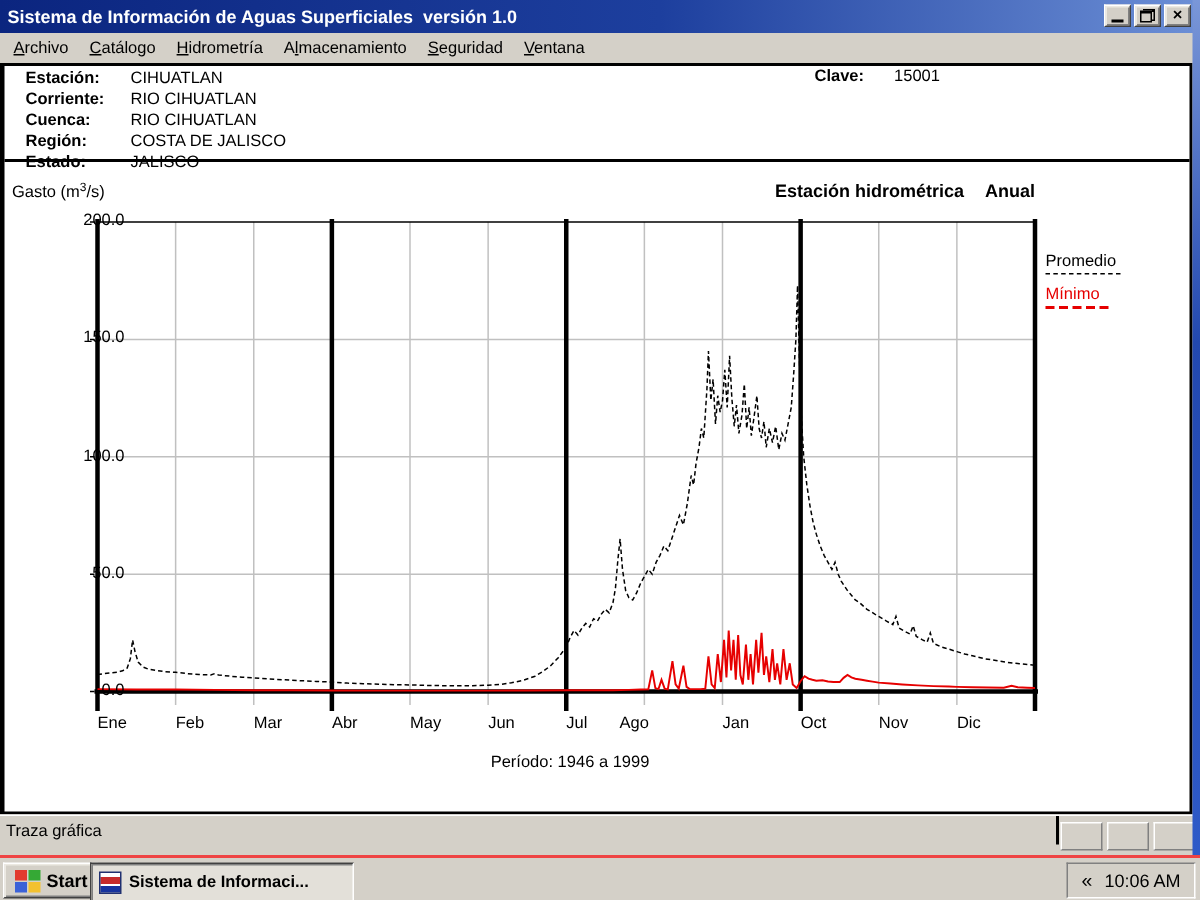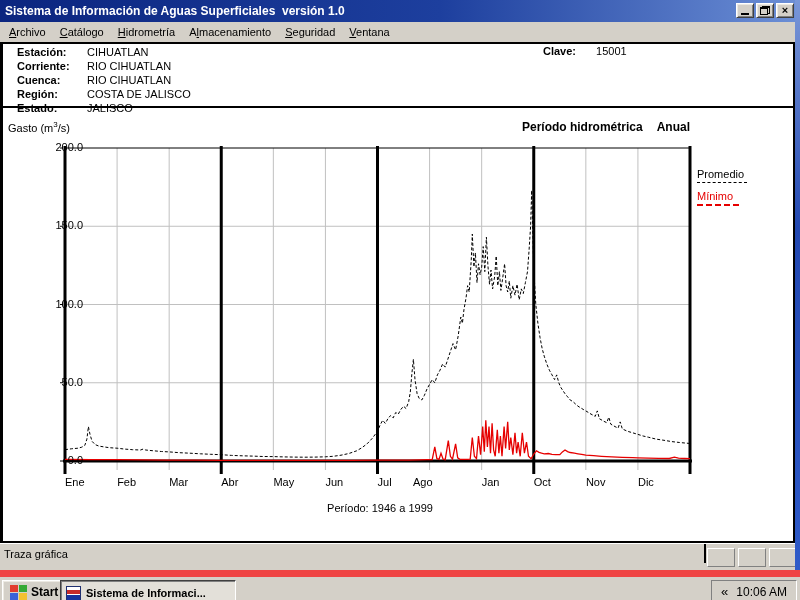--- a/index.html
+++ b/index.html
@@ -62,21 +62,21 @@
   .statusbar{position:absolute;left:0;top:543px;width:100%;height:27px;background:#d4d0c8;
     border-top:1px solid #fff;box-sizing:border-box;}
   .statusbar .msg{padding:4px 0 0 4px;}
   .sb-divider{position:absolute;right:94px;top:0;width:2px;height:19px;background:#000;}
   .sb-panels{position:absolute;right:3px;top:4px;display:flex;}
   .sb-panel{width:26px;height:17px;margin-left:3px;background:#d4d0c8;
     border:1px solid;border-color:#fff #808080 #808080 #fff;}
 
   
   .taskbar{position:absolute;left:0;top:570px;width:100%;height:30px;background:#d4d0c8;
-    border-top:7px solid #ef4444;box-sizing:border-box;}
+    border-top:2px solid #ef4444;box-sizing:border-box;}
   .start-btn{position:absolute;left:2px;top:3px;height:24px;display:flex;align-items:center;
     gap:4px;padding:0 7px;background:#d4d0c8;box-sizing:border-box;
     border:1px solid;border-color:#fff #404040 #404040 #fff;
     box-shadow:inset 1px 1px 0 #ece9e2,inset -1px -1px 0 #808080;
     font-weight:bold;font-size:12px;cursor:default;}
   .win-flag{width:17px;height:15px;display:grid;grid-template-columns:8px 8px;
     grid-template-rows:7px 7px;gap:1px;}
   .win-flag span{display:block;}
   .fc-red{background:#e23b2e;}.fc-green{background:#35a935;}
   .fc-blue{background:#3b62d8;}.fc-yellow{background:#f3c12f;}
@@ -138,21 +138,21 @@
     </div>
 
     <div class="clave">
       <span class="lbl">Clave:</span><span>15001</span>
     </div>
 
     <div class="header-sep"></div>
 
     <div class="y-title"><span>Gasto (m</span><sup>3</sup><span>/s)</span></div>
 
-    <div class="right-title"><span>Período hidrométrica</span><span class="mode">Anual</span></div>
+    <div class="right-title"><span>Estación hidrométrica</span><span class="mode">Anual</span></div>
 
     <svg id="chart-svg" class="chart-svg" width="790" height="497" viewBox="3 44 790 497">
         <line x1="65" y1="382.75" x2="690" y2="382.75" stroke="#c0c0c0" stroke-width="1"></line>
         <line x1="65" y1="304.5" x2="690" y2="304.5" stroke="#c0c0c0" stroke-width="1"></line>
         <line x1="65" y1="226.25" x2="690" y2="226.25" stroke="#c0c0c0" stroke-width="1"></line>
         <line x1="117.08333333333333" y1="148" x2="117.08333333333333" y2="470" stroke="#c0c0c0" stroke-width="1"></line>
         <line x1="169.16666666666666" y1="148" x2="169.16666666666666" y2="470" stroke="#c0c0c0" stroke-width="1"></line>
         <line x1="273.3333333333333" y1="148" x2="273.3333333333333" y2="470" stroke="#c0c0c0" stroke-width="1"></line>
         <line x1="325.4166666666667" y1="148" x2="325.4166666666667" y2="470" stroke="#c0c0c0" stroke-width="1"></line>
         <line x1="429.58333333333337" y1="148" x2="429.58333333333337" y2="470" stroke="#c0c0c0" stroke-width="1"></line>

